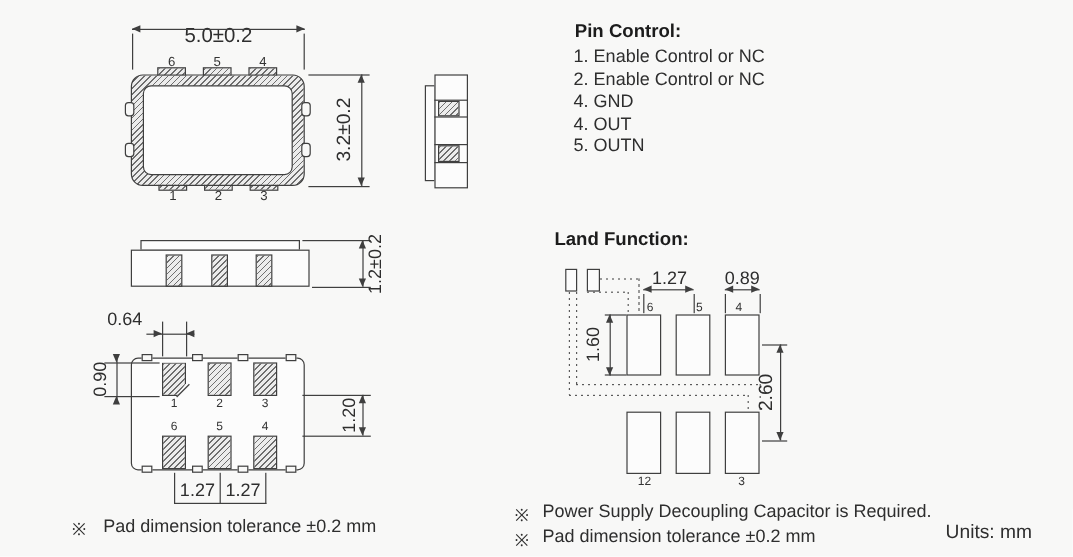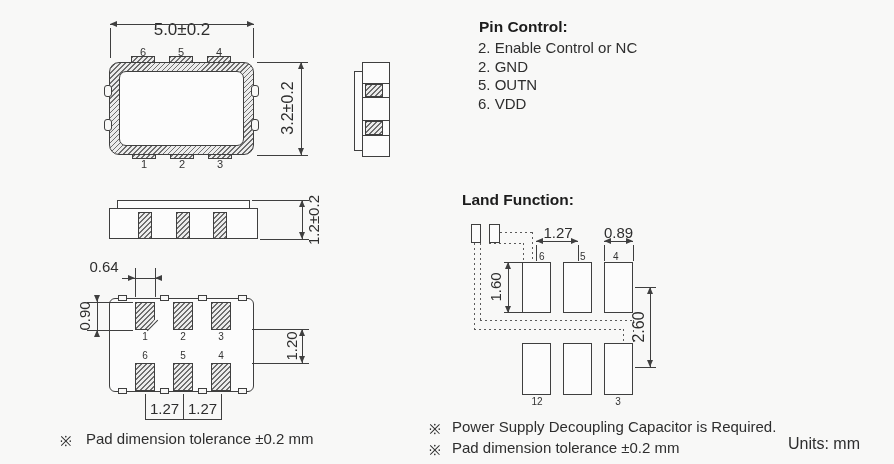--- a/index.html
+++ b/index.html
@@ -92,24 +92,25 @@
     <div class="lh" style="left:260px;top:239px;width:49px"></div>
     <div class="lv" style="left:302px;top:200px;height:39px"></div>
     <div class="ar ar-u" style="left:299px;top:200px"></div>
     <div class="ar ar-d" style="left:299px;top:232px"></div>
     <div class="vdim" style="left:313px;top:220px">1.2±0.2</div>
   </div>
 
   <div>
     <div class="h2" style="left:479px;top:18px">Pin Control:</div>
     <div class="list" style="left:478px;top:39px">
+      <div>1. Enable Control or NC</div>
       <div>2. Enable Control or NC</div>
-      <div>2. GND</div>
+      <div>4. GND</div>
+      <div>4. OUT</div>
       <div>5. OUTN</div>
-      <div>6. VDD</div>
     </div>
   </div>
 
   <div>
     <div class="box" style="left:109px;top:298px;width:145px;height:94px;border-radius:6px"></div>
     <div class="notch" style="left:118px;top:295px;width:9px;height:6px"></div>
     <div class="notch" style="left:160px;top:295px;width:9px;height:6px"></div>
     <div class="notch" style="left:198px;top:295px;width:9px;height:6px"></div>
     <div class="notch" style="left:238px;top:295px;width:9px;height:6px"></div>
     <div class="notch" style="left:118px;top:388px;width:9px;height:6px"></div>

